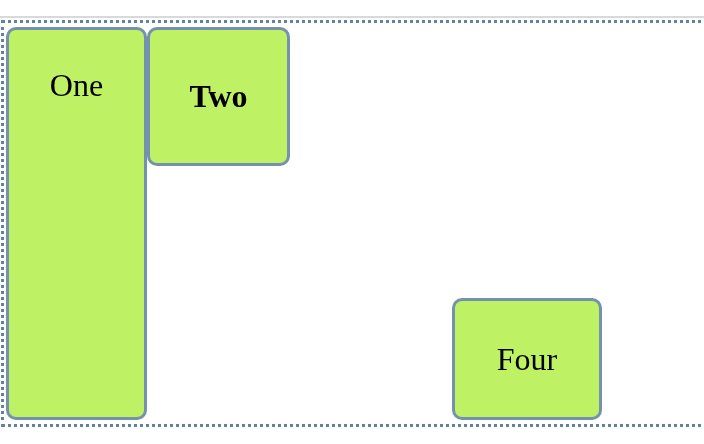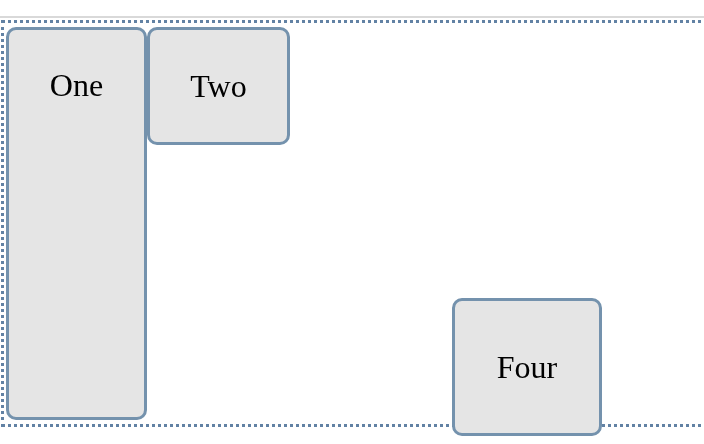--- a/index.html
+++ b/index.html
@@ -30,21 +30,21 @@
     left: 1px;
     top: 20px;
     width: 720px;   
     height: 407px;
     border: 3px dotted #6282a4;
     box-sizing: border-box;
   }
   .box {
     position: absolute;
     box-sizing: border-box;
-    background: #e5e5e5;
+    background: #bef264;
     border: 3px solid #7492ad;
     border-radius: 10px;
     display: flex;
     justify-content: center;
     align-items: center;
     font-size: 32px;
     line-height: 1.15;
     color: #000000;
   }
   #box-one {
@@ -52,33 +52,34 @@
     top: 27px;
     width: 141px;
     height: 393px;
     align-items: flex-start;
     padding-top: 37px;  
   }
   #box-two {
     left: 147px;
     top: 27px;
     width: 143px;
-    height: 118px;
+    height: 139px;
+    font-weight: bold;
   }
   #box-three {
     left: 292px;
     top: 163px;
     width: 159px;
     height: 123px;
   }
   #box-four {
     left: 452px;
     top: 298px;
     width: 150px;
-    height: 138px;
+    height: 122px;
     align-items: center;
   }
 </style>
 </head>
 <body>
 
 <div id="canvas">
 
   <div class="hairline"></div>
 

